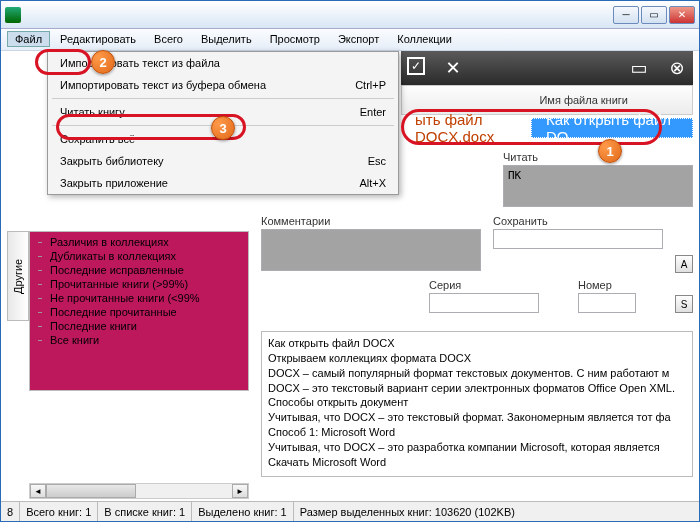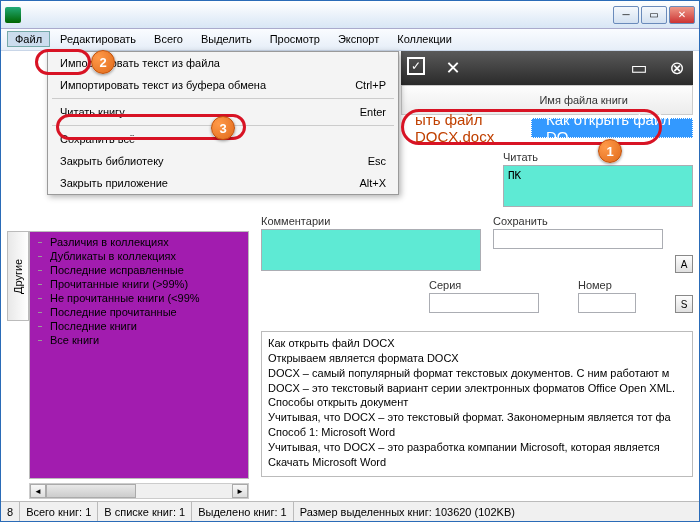--- a/index.html
+++ b/index.html
@@ -22,29 +22,29 @@
 .tool-icon.check { border: 2px solid #fff; width: 18px; height: 18px; display: flex; align-items: center; justify-content: center; font-size: 12px; }
 .booklist-header { position: absolute; top: 84px; left: 400px; right: 6px; height: 30px; background: linear-gradient(#fdfdfd, #ececec); border: 1px solid #ccc; display: flex; align-items: center; justify-content: flex-end; padding: 0 4px; }
 .header-label { font-size: 11px; color: #333; padding: 0 60px 0 6px; }
 .book-row { position: absolute; top: 114px; left: 400px; right: 6px; height: 26px; display: flex; align-items: center; }
 .book-cell { height: 20px; display: flex; align-items: center; padding: 0 14px; font-size: 15px; color: #c04000; }
 .book-cell.selected { background: #3399ff; color: #fff; border: 1px dotted #fff; }
 .dropdown { position: absolute; top: 50px; left: 46px; width: 352px; background: #f4f4f4; border: 1px solid #9a9a9a; box-shadow: 2px 2px 6px rgba(0,0,0,.3); z-index: 30; }
 .dropdown-item { padding: 5px 12px; display: flex; justify-content: space-between; align-items: center; cursor: default; }
 .dropdown-sep { border-top: 1px solid #ccc; margin: 2px 4px; }
 .side-tab { position: absolute; top: 230px; left: 6px; width: 22px; height: 90px; background: linear-gradient(to right, #fff, #e8e8e8); border: 1px solid #bbb; writing-mode: vertical-rl; transform: rotate(180deg); display: flex; align-items: center; justify-content: center; font-size: 11px; }
-.tree { position: absolute; top: 230px; left: 28px; width: 220px; height: 248px; border: 1px solid #bbb; padding: 3px 6px; overflow: hidden; background: #a21caf; font-size: 11px; }
+.tree { position: absolute; top: 230px; left: 28px; width: 220px; height: 160px; border: 1px solid #bbb; padding: 3px 6px; overflow: hidden; background: #be185d; font-size: 11px; }
 .tree-item { padding: 1px 0 1px 14px; white-space: nowrap; position: relative; }
 .tree-item::before { content: ""; position: absolute; left: 2px; top: 7px; width: 4px; height: 1px; background: #999; }
 .form-area { position: absolute; top: 150px; left: 260px; right: 6px; }
 .form-row { display: flex; gap: 12px; margin-bottom: 6px; }
 .form-group { flex: 1; }
 .form-label { font-size: 11px; color: #333; margin-bottom: 2px; display: block; }
 .form-input { width: 100%; border: 1px solid #abadb3; padding: 3px 4px; font-size: 11px; background: #fff; }
-.form-ta { width: 100%; border: 1px solid #abadb3; padding: 3px 4px; font-size: 11px; background: #5eead4; height: 42px; resize: none; position: relative; }
+.form-ta { width: 100%; border: 1px solid #abadb3; padding: 3px 4px; font-size: 11px; background: #a3a3a3; height: 42px; resize: none; position: relative; }
 .mini-btn { width: 18px; height: 18px; border: 1px solid #888; background: linear-gradient(#fdfdfd, #e0e0e0); font-size: 10px; display: flex; align-items: center; justify-content: center; }
 .text-content { position: absolute; top: 330px; left: 260px; right: 6px; height: 146px; border: 1px solid #bbb; padding: 4px 6px; font-size: 11px; line-height: 1.35; overflow: hidden; background: #fff; }
 .status { position: absolute; bottom: 0; left: 0; right: 0; height: 20px; border-top: 1px solid #bbb; background: #f0f0f0; display: flex; align-items: center; font-size: 11px; }
 .status-cell { border-right: 1px solid #bbb; padding: 0 6px; height: 100%; display: flex; align-items: center; }
 .hscroll { position: absolute; bottom: 22px; left: 28px; width: 220px; height: 16px; background: #f0f0f0; border: 1px solid #ccc; display: flex; }
 .hscroll .thumb { width: 90px; height: 100%; background: linear-gradient(#e8e8e8, #ccc); border: 1px solid #aaa; }
 .hscroll .arrow { width: 16px; height: 100%; background: linear-gradient(#f8f8f8, #ddd); border: 1px solid #aaa; display: flex; align-items: center; justify-content: center; font-size: 8px; }
 </style>
 </head>
 <body>
@@ -179,21 +179,21 @@
         <input class="form-input" style="">
       </div>
       <div style="align-self:flex-end;">
           <div class="mini-btn">S</div>
         </div>
     </div>
   </div>
 
   <div class="text-content">
     <div>Как открыть файл DOCX</div>
-    <div>Открываем является формата DOCX</div>
+    <div>Открываем коллекциях формата DOCX</div>
     <div>DOCX – самый популярный формат текстовых документов. С ним работают м</div>
     <div>DOCX – это текстовый вариант серии электронных форматов Office Open XML.</div>
     <div>Способы открыть документ</div>
     <div>Учитывая, что DOCX – это текстовый формат. Закономерным является тот фа</div>
     <div>Способ 1: Microsoft Word</div>
     <div>Учитывая, что DOCX – это разработка компании Microsoft, которая является</div>
     <div>Скачать Microsoft Word</div>
   </div>
 
   <div class="status">

